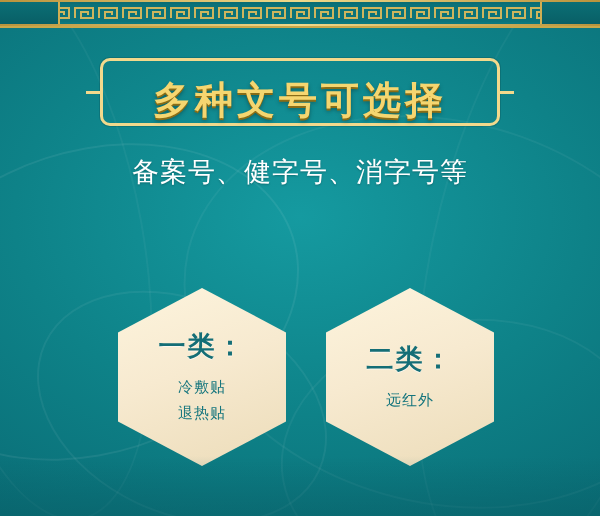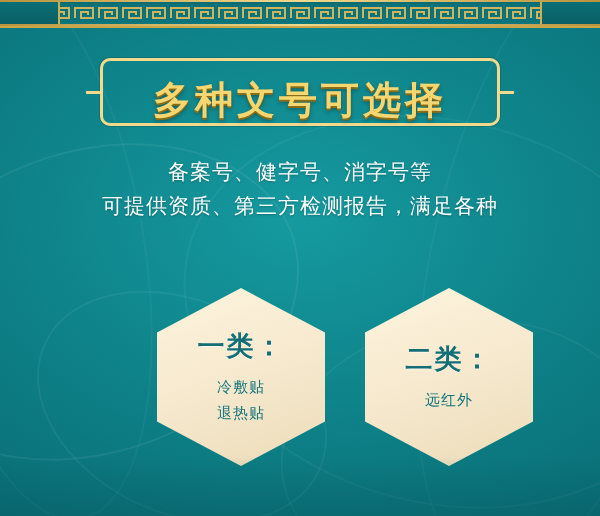--- a/index.html
+++ b/index.html
@@ -107,21 +107,21 @@
   }
 
   
   .body-copy {
     position: absolute;
     left: 38px;
     top: 155px;
     width: 524px;
     text-align: center;
     font-family: "DejaVu Serif", "Liberation Serif", serif;
-    font-size: 21px;
+    font-size: 27px;
     line-height: 34px;
     color: #ffffff;
     letter-spacing: 1px;
     text-shadow: 0 1px 2px rgba(0,0,0,0.25);
   }
   .body-copy .line { display: block; white-space: nowrap; }
 
   
   .hexes {
     position: absolute;
@@ -135,21 +135,20 @@
     width: 168px;
     height: 178px;
     -webkit-clip-path: polygon(50% 0%, 100% 25%, 100% 75%, 50% 100%, 0% 75%, 0% 25%);
     clip-path: polygon(50% 0%, 100% 25%, 100% 75%, 50% 100%, 0% 75%, 0% 25%);
     background: linear-gradient(160deg, #fdf4dd 0%, #f7ead0 45%, #ecdcb9 100%);
     display: flex;
     flex-direction: column;
     align-items: center;
     justify-content: center;
     box-shadow: 0 4px 10px rgba(0,0,0,0.22);
-    margin-left: 39px;
   }
   .hex.left { left: 118px; top: 0; }
   .hex.right { left: 326px; top: 0; }
   .hex .hex-title {
     font-family: "DejaVu Serif", "Liberation Serif", serif;
     font-weight: bold;
     font-size: 27px;
     letter-spacing: 2px;
     color: #146e76;
     margin-bottom: 10px;
@@ -205,21 +204,20 @@
   <div class="headline-wrap">
     <div class="headline-frame">
       <span class="tick l"></span>
       <span class="tick r"></span>
     </div>
     <div class="headline-text">多种文号可选择</div>
   </div>
 
   <div class="body-copy">
     <span class="line">备案号、健字号、消字号等</span>
-    <span class="line">可提供资质、第三方检测报告，满足各种</span>
   </div>
 
   <div class="hexes">
 
     <div class="hex left">
       <div class="hex-title">一类：</div>
       <div class="hex-sub">
         <span class="sline">冷敷贴</span>
         <span class="sline">退热贴</span>
       </div>

